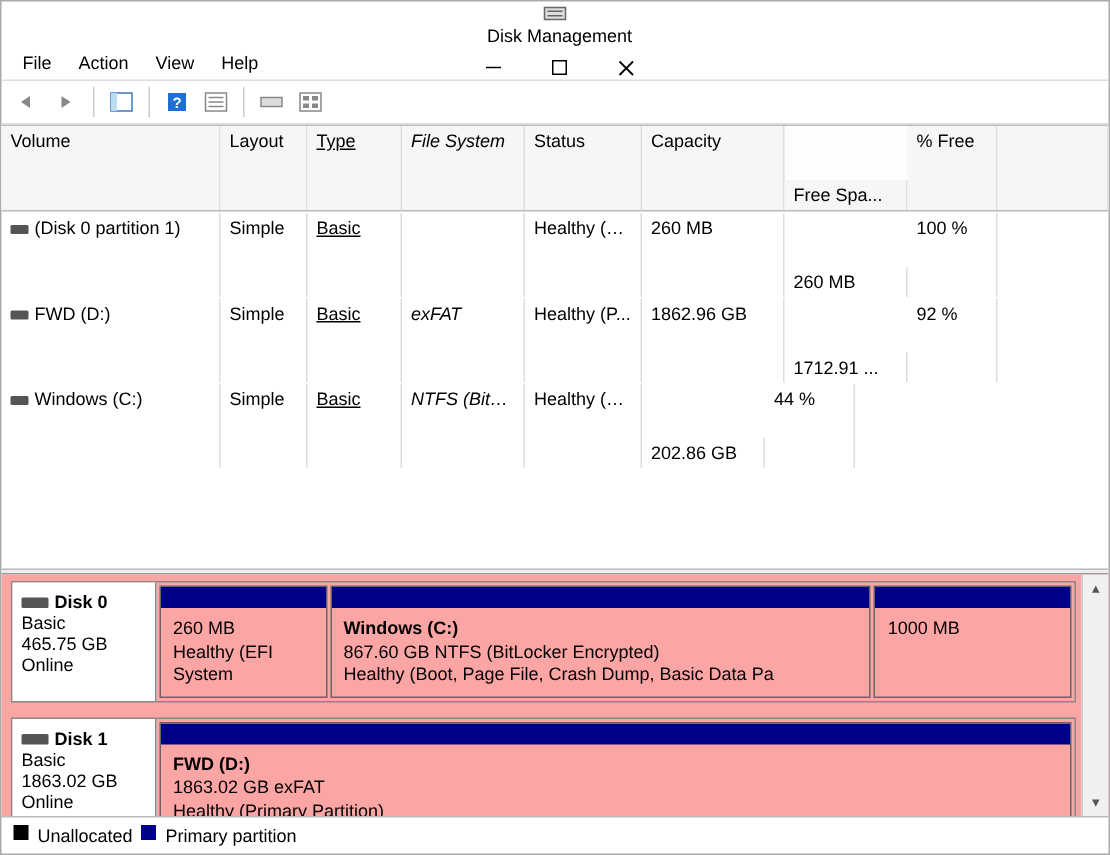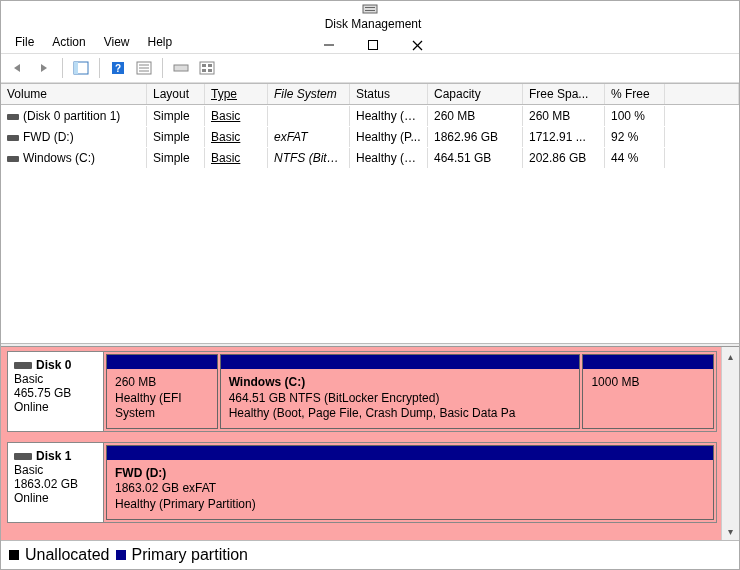--- a/index.html
+++ b/index.html
@@ -17,41 +17,41 @@
 .top-pane { flex: 0 0 auto; }
 .table-head { display: flex; border-top: 1px solid #bbb; border-bottom: 1px solid #bbb; background: #fdfdfd; }
 .th, .td { padding: 3px 6px; border-right: 1px solid #ddd; overflow: hidden; white-space: nowrap; text-overflow: ellipsis; }
 .th { font-weight: normal; background: #f6f6f6; }
 .col-vol { width: 146px; }
 .col-layout { width: 58px; }
 .col-type { width: 63px; text-decoration: underline; }
 .col-fs { width: 82px; font-style: italic; }
 .col-status { width: 78px; }
 .col-cap { width: 95px; }
-.col-free { width: 82px; }
+.col-free { width: 82px; margin-top: 36px; }
 .col-pct { width: 60px; }
 .col-rest { flex: 1; }
 .table-body .row { display: flex; padding-top: 1px; }
 .vol-icon { display: inline-block; width: 12px; height: 6px; background: #555; margin-right: 4px; vertical-align: middle; border-radius: 1px; }
 .top-area { height: 238px; overflow: auto; }
 .splitter { height: 4px; background: #eee; border-top: 1px solid #bbb; border-bottom: 1px solid #999; cursor: row-resize; }
 .bottom-pane { flex: 1; overflow: hidden; position: relative; background: #fca5a5; display: flex; }
 .disks { flex: 1; overflow: auto; padding: 4px 4px 4px 6px; }
 .disk-row { display: flex; border: 1px solid #888; margin-bottom: 10px; min-height: 74px; }
 .disk-info { width: 96px; border-right: 1px solid #888; padding: 6px; background: #fff; }
 .disk-info .dname { font-weight: bold; }
 .disk-icon { display: inline-block; width: 18px; height: 7px; background: #555; margin-right: 4px; vertical-align: middle; border-radius: 1px; }
 .parts { flex: 1; display: flex; gap: 2px; padding: 2px; }
 .part { border: 1px solid #666; display: flex; flex-direction: column; overflow: hidden; }
 .part-bar { height: 14px; background: #00008b; }
 .part-body { padding: 6px 8px; font-size: 12px; line-height: 1.3; flex: 1; }
 .part-body .pname { font-weight: bold; }
 .scroll-col { width: 18px; background: #f0f0f0; border-left: 1px solid #ccc; display: flex; flex-direction: column; align-items: center; justify-content: space-between; padding: 2px 0; }
 .scroll-btn { width: 14px; height: 14px; display: flex; align-items: center; justify-content: center; font-size: 10px; color: #555; }
-.legend { border-top: 1px solid #bbb; padding: 5px 8px; display: flex; align-items: center; gap: 6px; font-size: 16px; }
+.legend { border-top: 1px solid #bbb; padding: 5px 8px; display: flex; gap: 6px; font-size: 12px; }
 .sw { width: 10px; height: 10px; display: inline-block; }
 .sw.black { background: #000; }
 .sw.navy { background: #00008b; }
 svg { display: block; }
 </style>
 </head>
 <body>
 
 <div class="titlebar">
   <span class="icon">
@@ -171,21 +171,20 @@
         <div class="td col-cap">1862.96 GB</div>
         <div class="td col-free">1712.91 ...</div>
         <div class="td col-pct">92 %</div>
       </div>
       <div class="row">
         <div class="td col-vol"><span class="vol-icon"></span>Windows (C:)</div>
         <div class="td col-layout">Simple</div>
         <div class="td col-type">Basic</div>
         <div class="td col-fs">NTFS (BitLo...</div>
         <div class="td col-status">Healthy (B...</div>
-        <div class="td col-cap">464.51 GB</div>
         <div class="td col-free">202.86 GB</div>
         <div class="td col-pct">44 %</div>
       </div>
     </div>
 </div>
 
 <div class="splitter"></div>
 
 <div class="bottom-pane">
   <div class="disks" id="disks">
@@ -201,21 +200,21 @@
             <div class="part-bar"></div>
             <div class="part-body">
               <div>260 MB</div>
               <div>Healthy (EFI System</div>
             </div>
           </div>
           <div class="part" style="flex: 3.6 1 0%;">
             <div class="part-bar"></div>
             <div class="part-body">
               <div class="pname">Windows  (C:)</div>
-              <div>464.51 GB NTFS (BitLocker Encrypted)</div>
+              <div>867.60 GB NTFS (BitLocker Encrypted)</div>
               <div>Healthy (Boot, Page File, Crash Dump, Basic Data Pa</div>
             </div>
           </div>
           <div class="part" style="flex: 1.3 1 0%;">
             <div class="part-bar"></div>
             <div class="part-body">
               <div>1000 MB</div>
             </div>
           </div>
         </div>

